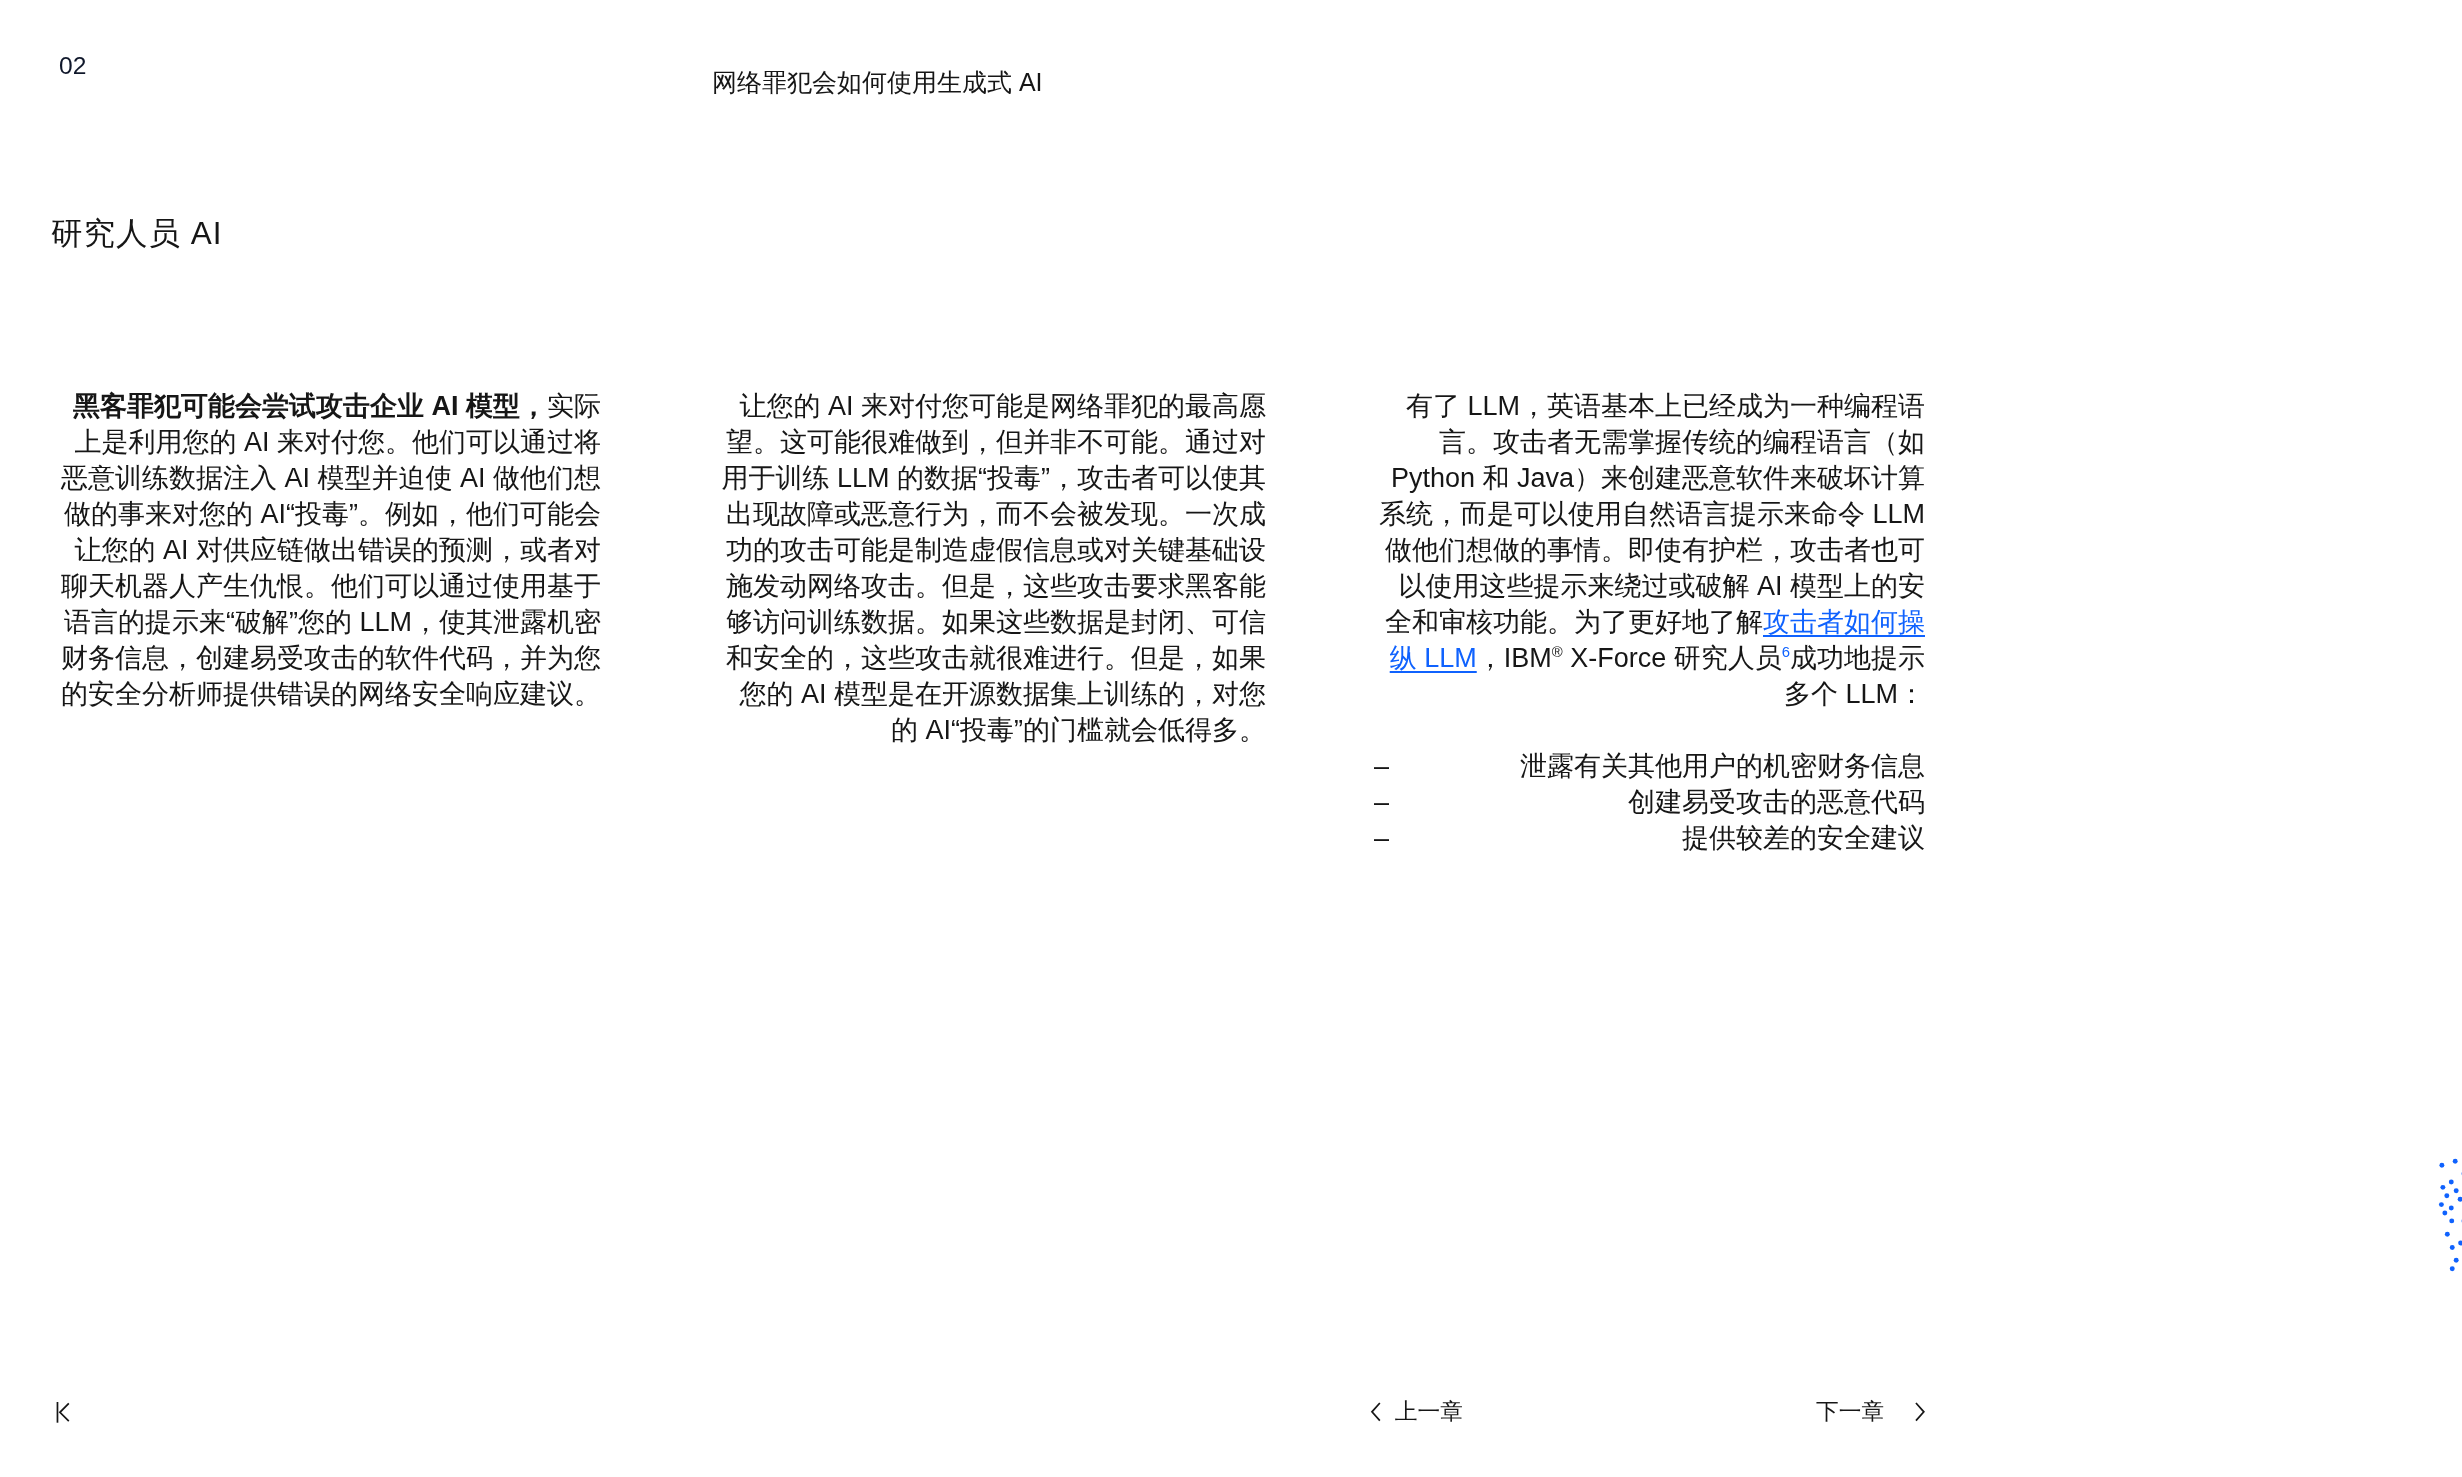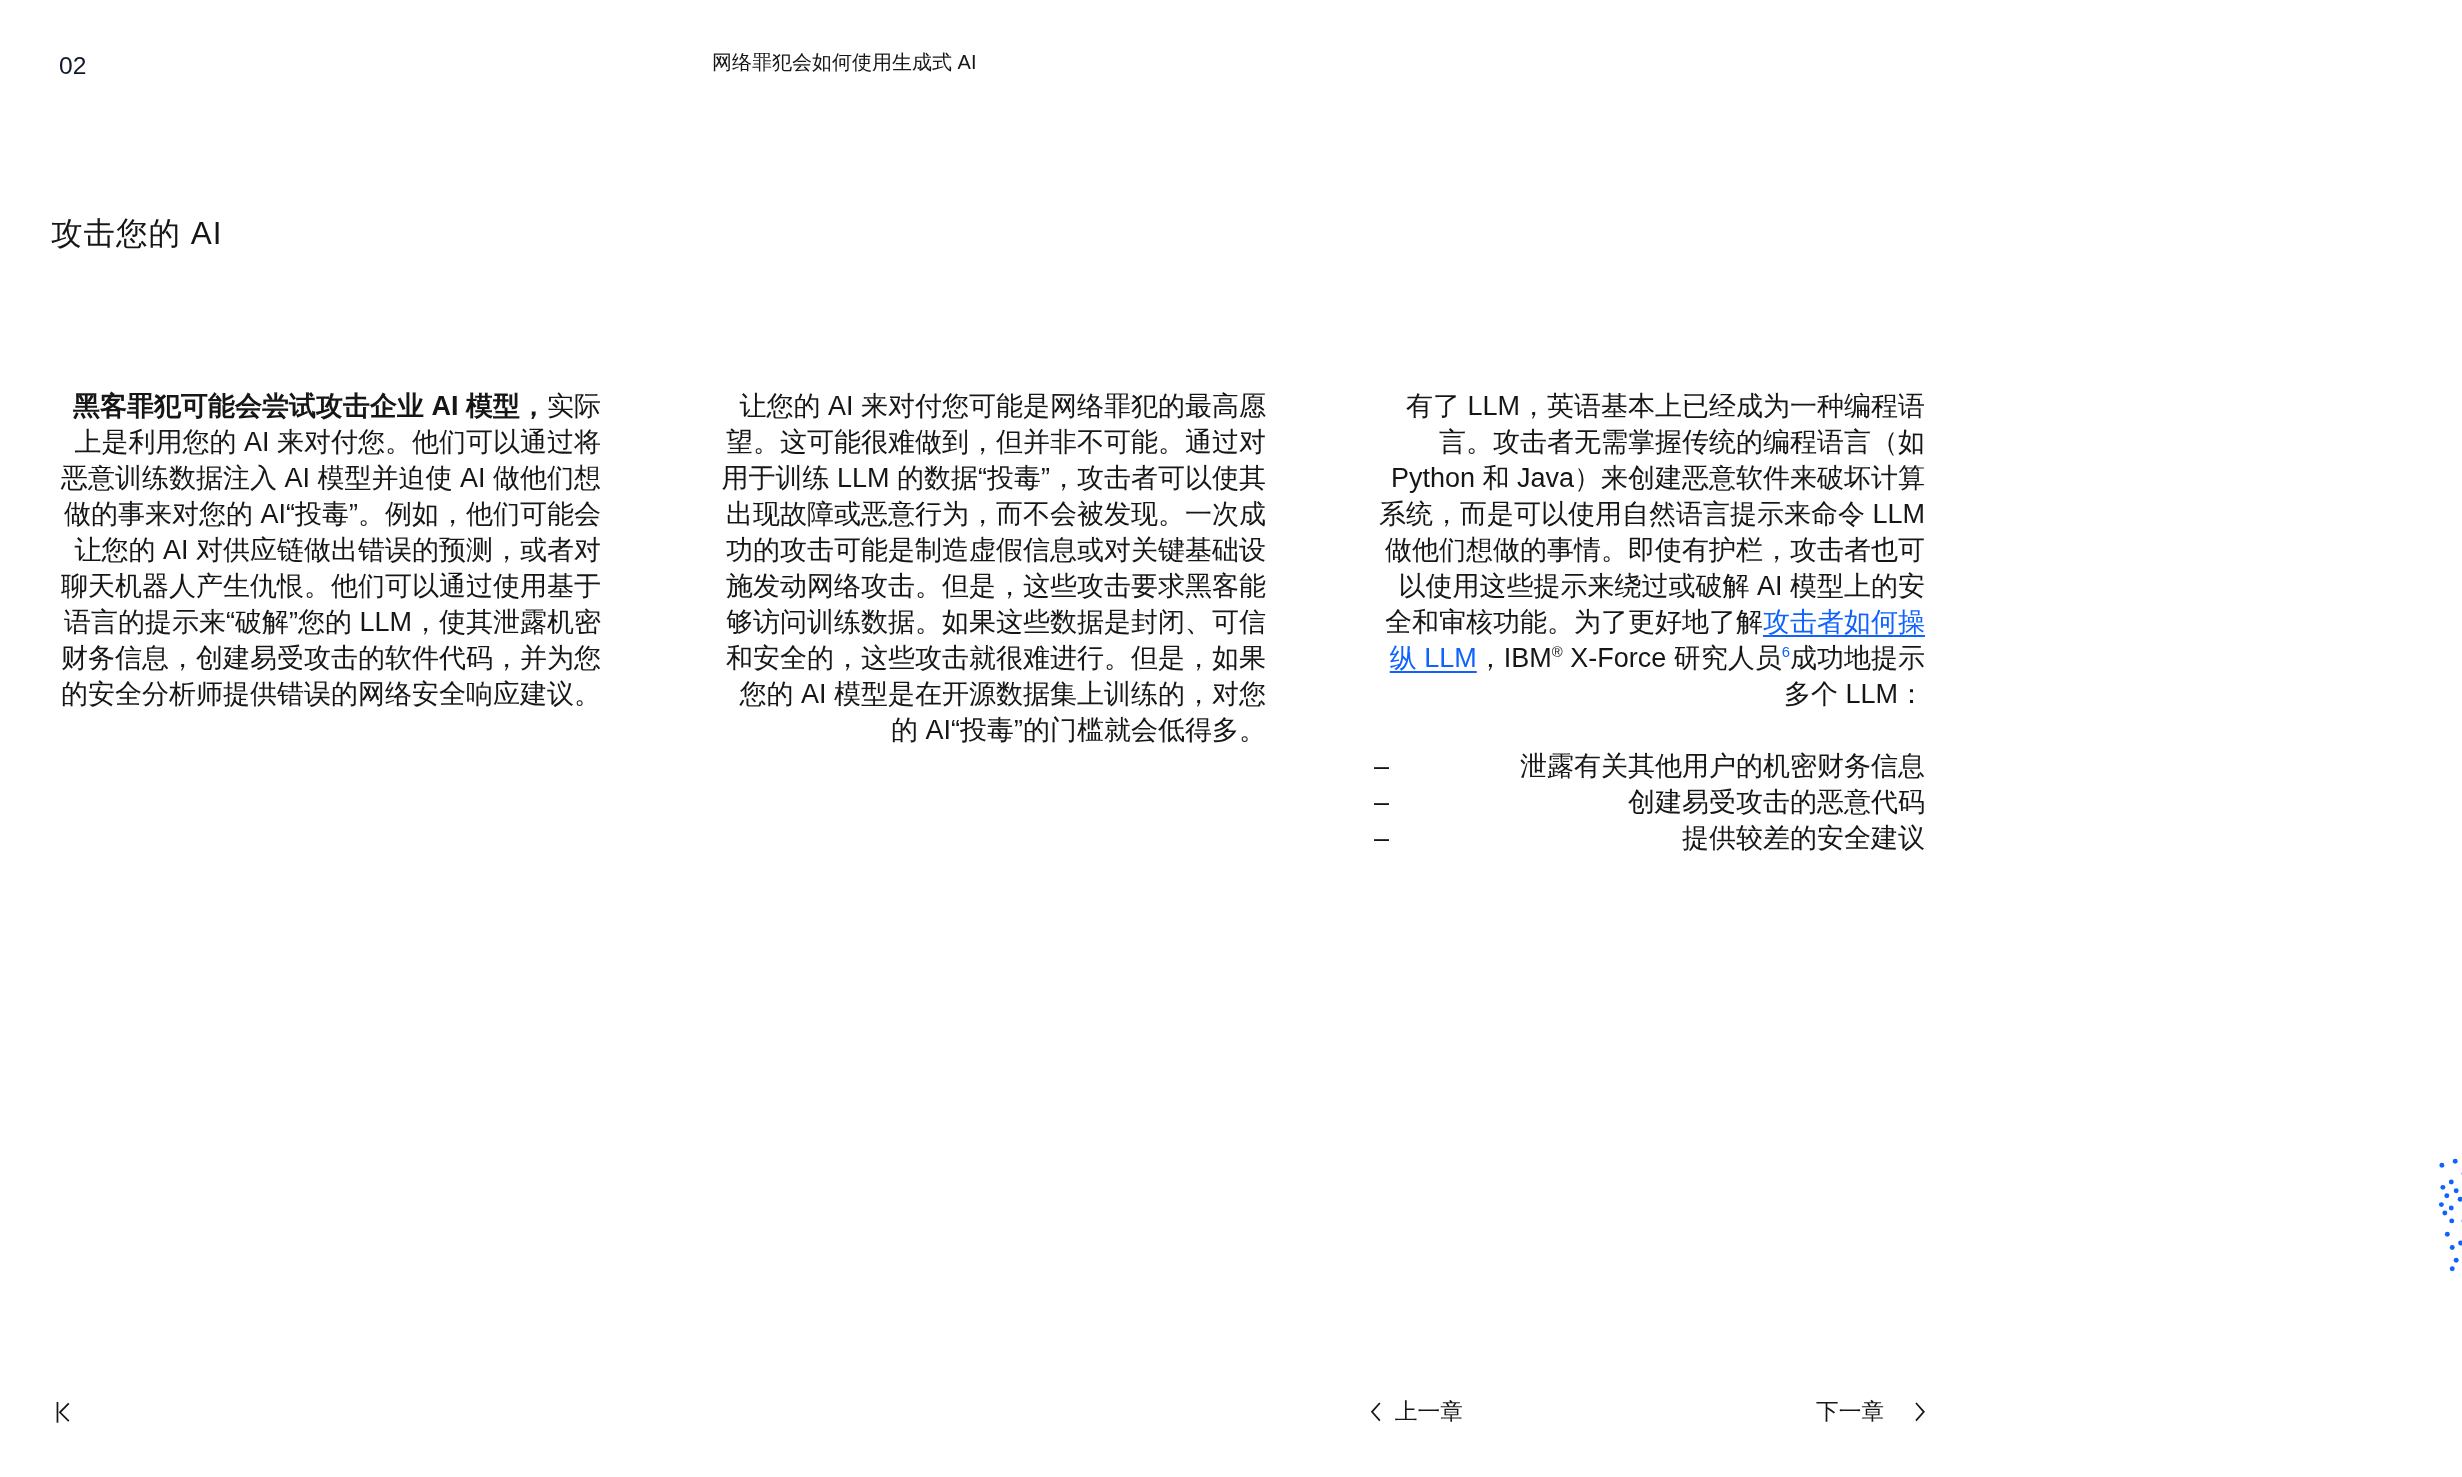--- a/index.html
+++ b/index.html
@@ -11,22 +11,22 @@
     font-family:"Liberation Sans","DejaVu Sans",sans-serif;
     color:#161616;
     -webkit-font-smoothing:antialiased;
   }
   
   .chapter-number {
     position:absolute; left:59px; top:52px;
     font-size:24.6px; line-height:27.6px; color:#0f172a;
   }
   .page-title {
-    position:absolute; left:712px; top:49px;
-    font-size:20px; line-height:27.6px; color:#161616;
+    position:absolute; left:712px; top:69px;
+    font-size:25px; line-height:27.6px; color:#161616;
   }
   
   .section-heading {
     position:absolute; left:51px; top:193px;
     font-size:31.5px; line-height:39px; font-weight:300;
     letter-spacing:1px; color:#161616;
   }
   
   .col {
     position:absolute; top:388px; width:551px;
@@ -60,21 +60,21 @@
   .nav-svg { display:block; }
 </style>
 </head>
 <body>
 
 <div class="page">
 
   <div class="chapter-number">02</div>
   <div class="page-title">网络罪犯会如何使用生成式 AI</div>
 
-  <h1 class="section-heading">攻击您的 AI</h1>
+  <h1 class="section-heading">研究人员 AI</h1>
 
   <main>
     <section class="col col-1">
         <p><span class="run-bold">黑客罪犯可能会尝试攻击企业 AI 模型，</span><span>实际上是利用您的 AI 来对付您。他们可以通过将恶意训练数据注入 AI 模型并迫使 AI 做他们想做的事来对您的 AI“投毒”。例如，他们可能会让您的 AI 对供应链做出错误的预测，或者对聊天机器人产生仇恨。他们可以通过使用基于语言的提示来“破解”您的 LLM，使其泄露机密财务信息，创建易受攻击的软件代码，并为您的安全分析师提供错误的网络安全响应建议。</span></p>
       </section>
     <section class="col col-2">
         <p><span>让您的 AI 来对付您可能是网络罪犯的最高愿望。这可能很难做到，但并非不可能。通过对用于训练 LLM 的数据“投毒”，攻击者可以使其出现故障或恶意行为，而不会被发现。一次成功的攻击可能是制造虚假信息或对关键基础设施发动网络攻击。但是，这些攻击要求黑客能够访问训练数据。如果这些数据是封闭、可信和安全的，这些攻击就很难进行。但是，如果您的 AI 模型是在开源数据集上训练的，对您的 AI“投毒”的门槛就会低得多。</span></p>
       </section>
     <section class="col col-3">
         <p><span>有了 LLM，英语基本上已经成为一种编程语言。攻击者无需掌握传统的编程语言（如 Python 和 Java）来创建恶意软件来破坏计算系统，而是可以使用自然语言提示来命令 LLM 做他们想做的事情。即使有护栏，攻击者也可以使用这些提示来绕过或破解 AI 模型上的安全和审核功能。为了更好地了解</span><a class="inline-link">攻击者如何操纵 LLM</a><span>，IBM</span><sup class="sup-run">®</sup><span> X-Force 研究人员</span><sup class="sup-run blue">6</sup><span>成功地提示多个 LLM：</span></p>

